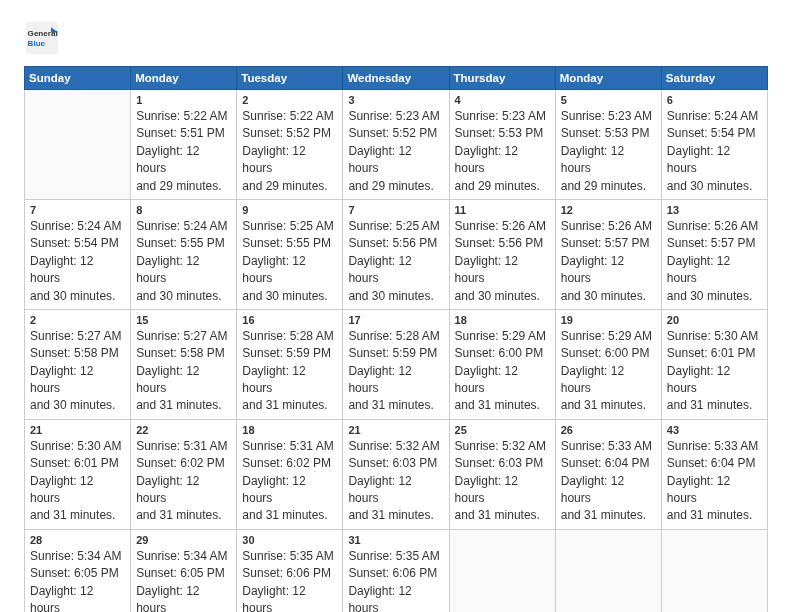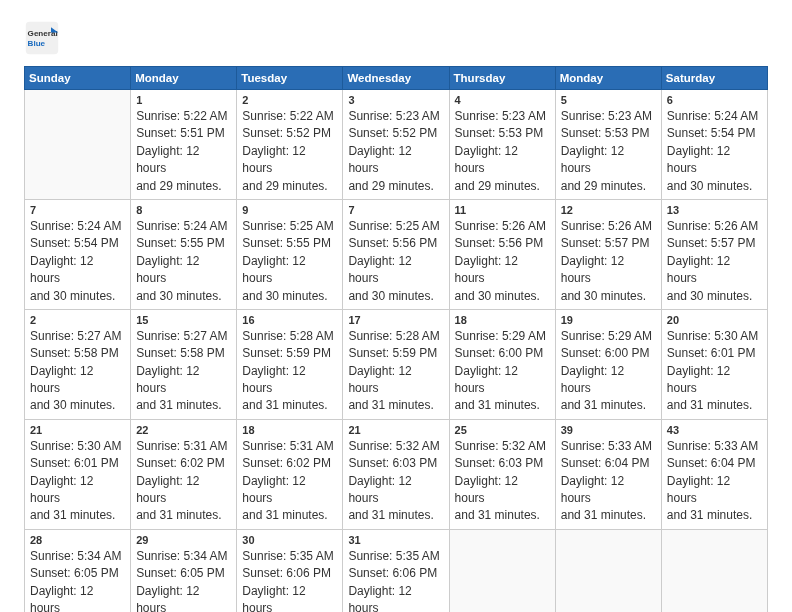--- a/index.html
+++ b/index.html
@@ -294,21 +294,21 @@
 and 31 minutes.</div>
           </td>
           <td>
             <span class="day-num">25</span>
             <div class="day-info" style="white-space: pre-line;">Sunrise: 5:32 AM
 Sunset: 6:03 PM
 Daylight: 12 hours
 and 31 minutes.</div>
           </td>
           <td>
-            <span class="day-num">39</span>
+            <span class="day-num">26</span>
             <div class="day-info" style="white-space: pre-line;">Sunrise: 5:33 AM
 Sunset: 6:04 PM
 Daylight: 12 hours
 and 31 minutes.</div>
           </td>
           <td>
             <span class="day-num">43</span>
             <div class="day-info" style="white-space: pre-line;">Sunrise: 5:33 AM
 Sunset: 6:04 PM
 Daylight: 12 hours

